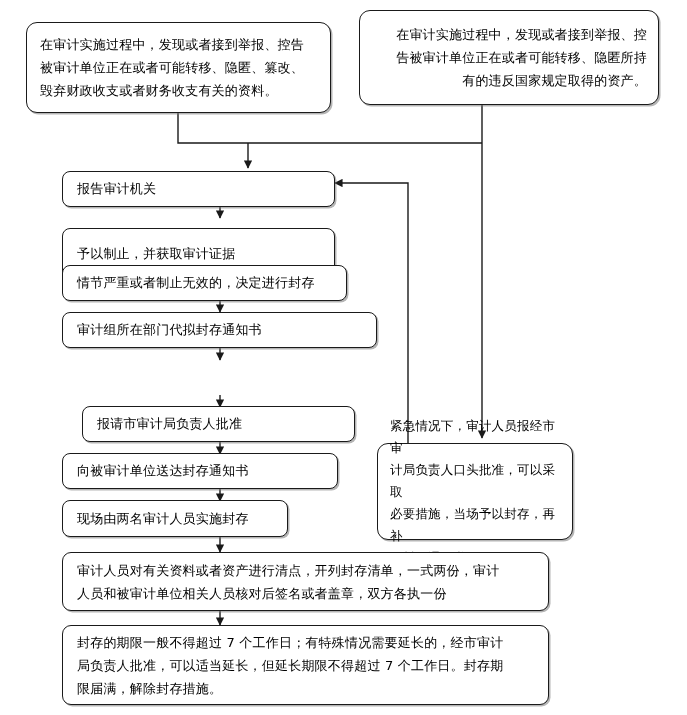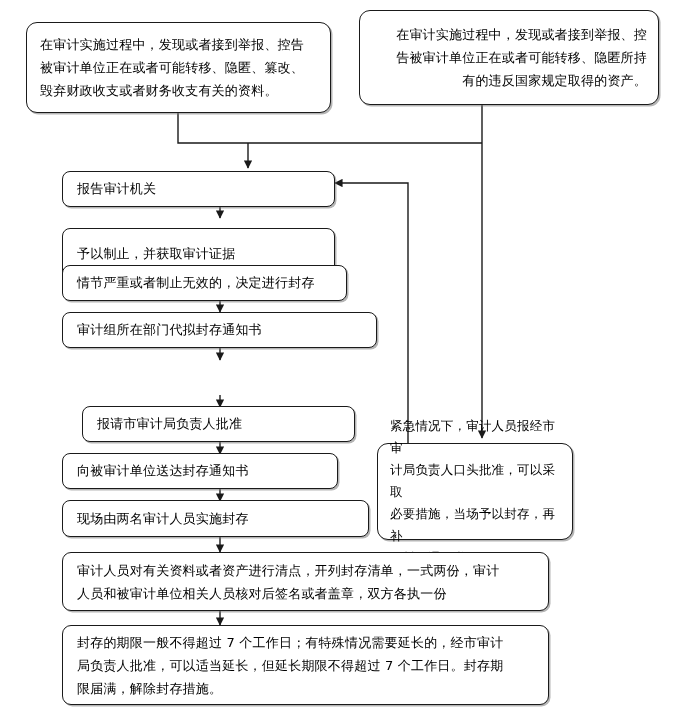--- a/index.html
+++ b/index.html
@@ -135,21 +135,21 @@
 
 
   <div class="node step" style="left:62px; top:406px; width:273px; height:36px;margin-left:20px;">
     <span class="txt">报请市审计局负责人批准</span>
   </div>
 
   <div class="node step" style="left:62px; top:453px; width:276px; height:36px;justify-content:center;">
     <span class="txt">向被审计单位送达封存通知书</span>
   </div>
 
-  <div class="node step" style="left:62px; top:500px; width:307px; height:37px;">
+  <div class="node step" style="left:62px; top:500px; width:226px; height:37px;">
     <span class="txt">现场由两名审计人员实施封存</span>
   </div>
 
   <div class="node note" style="left:377px; top:443px; width:196px; height:97px;">
     <span class="txt">紧急情况下，审计人员报经市审
 计局负责人口头批准，可以采取
 必要措施，当场予以封存，再补
 送封存通知书</span>
   </div>
 

